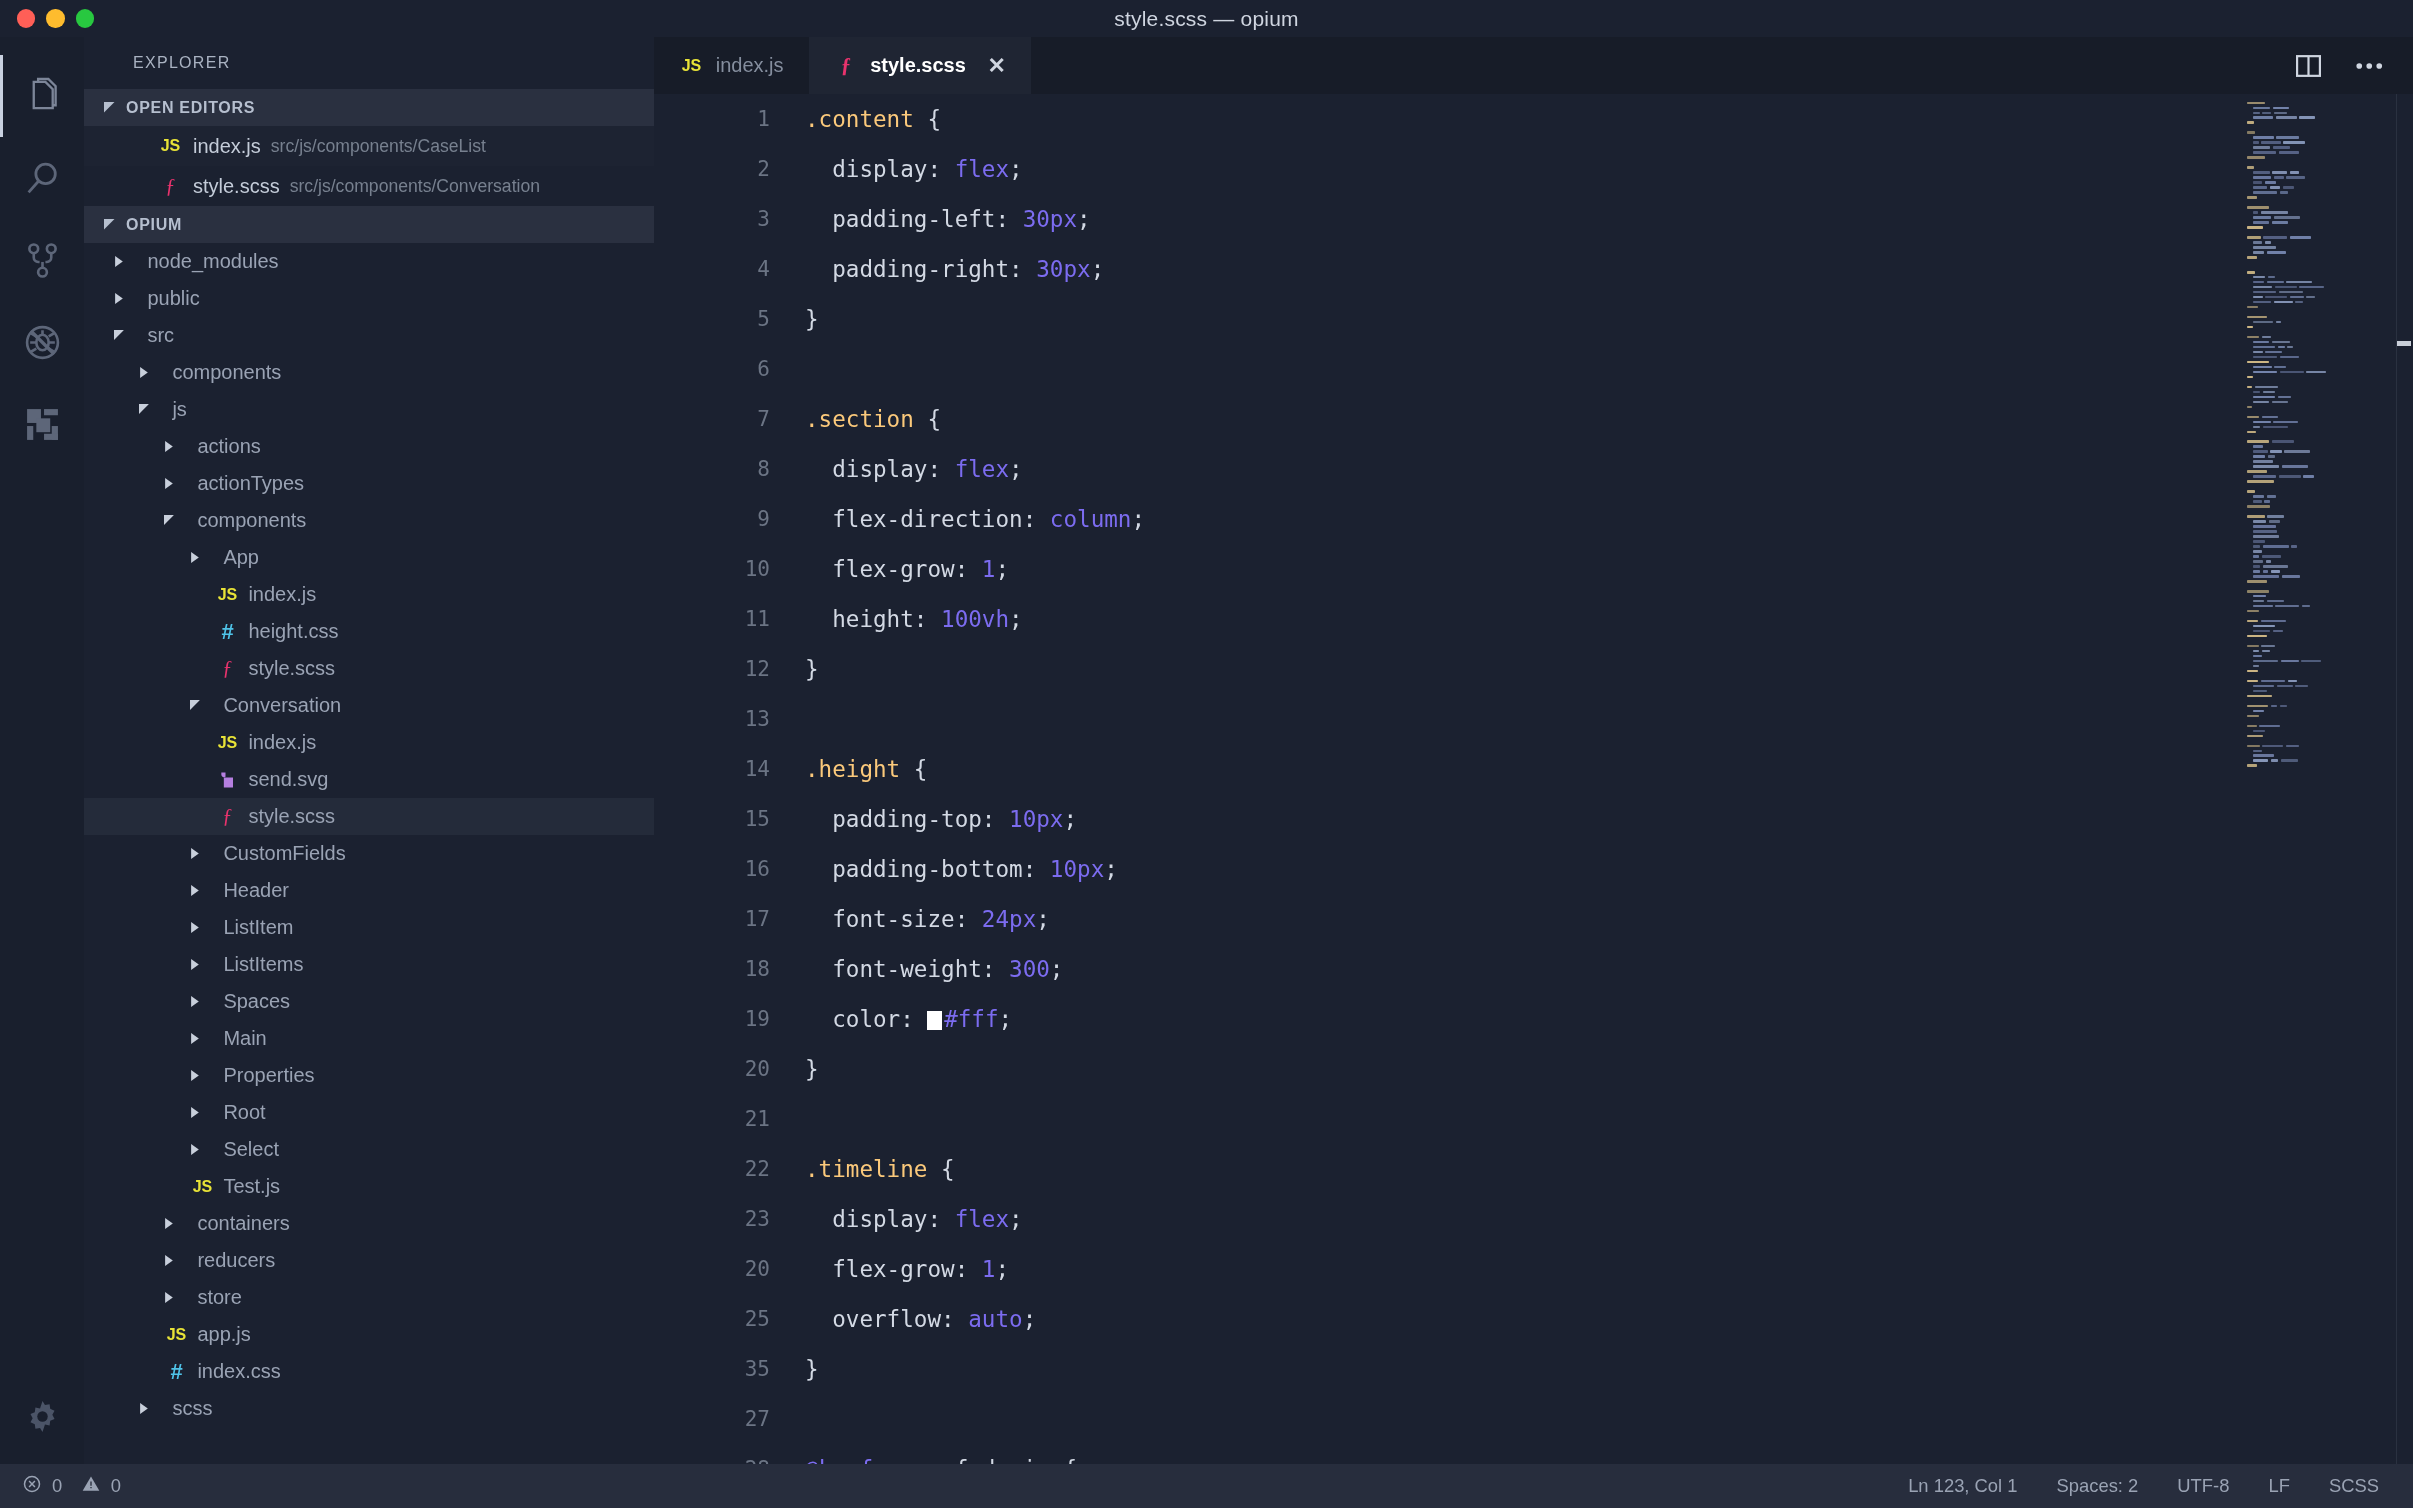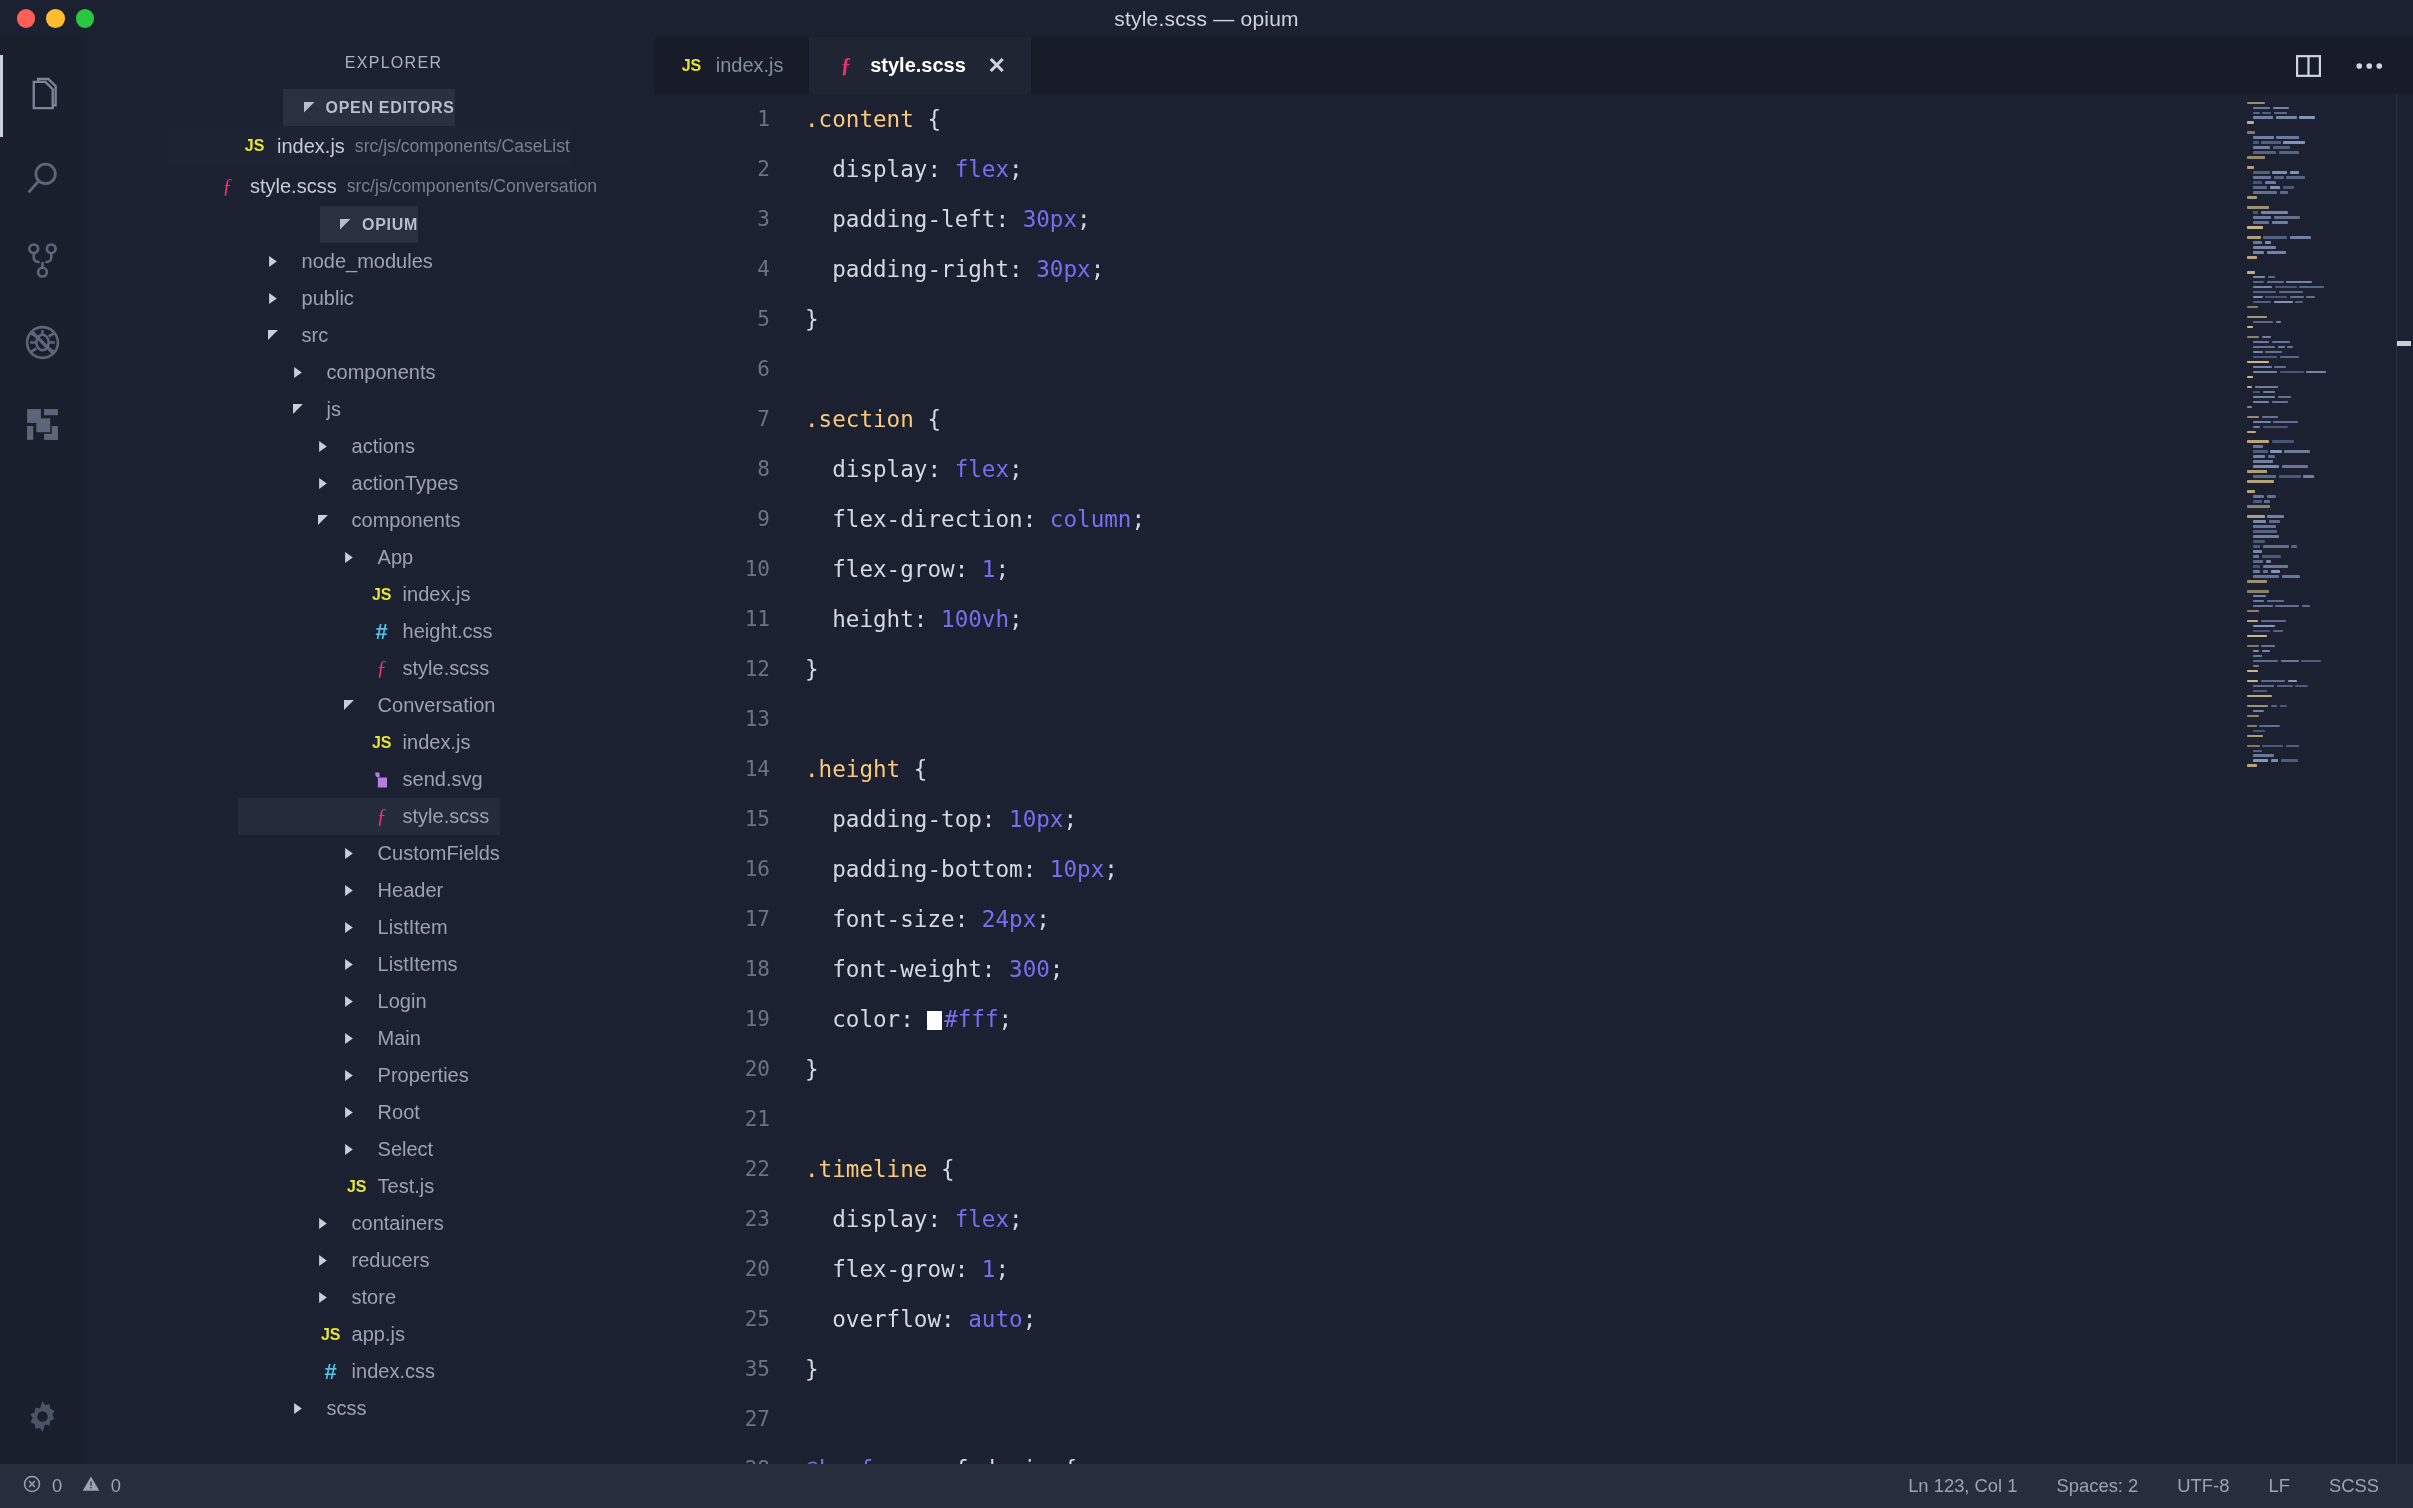--- a/index.html
+++ b/index.html
@@ -51,21 +51,20 @@
   }
   .act-spacer { flex: 1 1 auto; }
   .act-bottom { width: 84px; height: 92px; display: flex; align-items: center; justify-content: center; }
 
   
   .sidebar {
     width: 570px; flex: 0 0 570px;
     background: #1b2130;
     display: flex; flex-direction: column;
     overflow: hidden;
-    align-items: center;
   }
   .sidebar-title {
     height: 52px; flex: 0 0 52px;
     display: flex; align-items: center;
     padding-left: 49px;
     font-size: 16px; letter-spacing: 1.3px;
     color: #aab3c2;
   }
   .section-header {
     height: 37px; flex: 0 0 37px;
@@ -453,21 +452,21 @@
             </span>
             <span class="label">ListItems</span>
           </div>
           <div class="trow">
             <span style="display:inline-block;width:106px"></span>
             <span class="tw" style="width:25px">
               <svg width="11" height="11" viewBox="0 0 10 10">
                 <path d="M1 0 L8 5 L1 10 Z" fill="#c8cfdb"></path>
               </svg>
             </span>
-            <span class="label">Login</span>
+            <span class="label">Spaces</span>
           </div>
           <div class="trow">
             <span style="display:inline-block;width:106px"></span>
             <span class="tw" style="width:25px">
               <svg width="11" height="11" viewBox="0 0 10 10">
                 <path d="M1 0 L8 5 L1 10 Z" fill="#c8cfdb"></path>
               </svg>
             </span>
             <span class="label">Main</span>
           </div>

